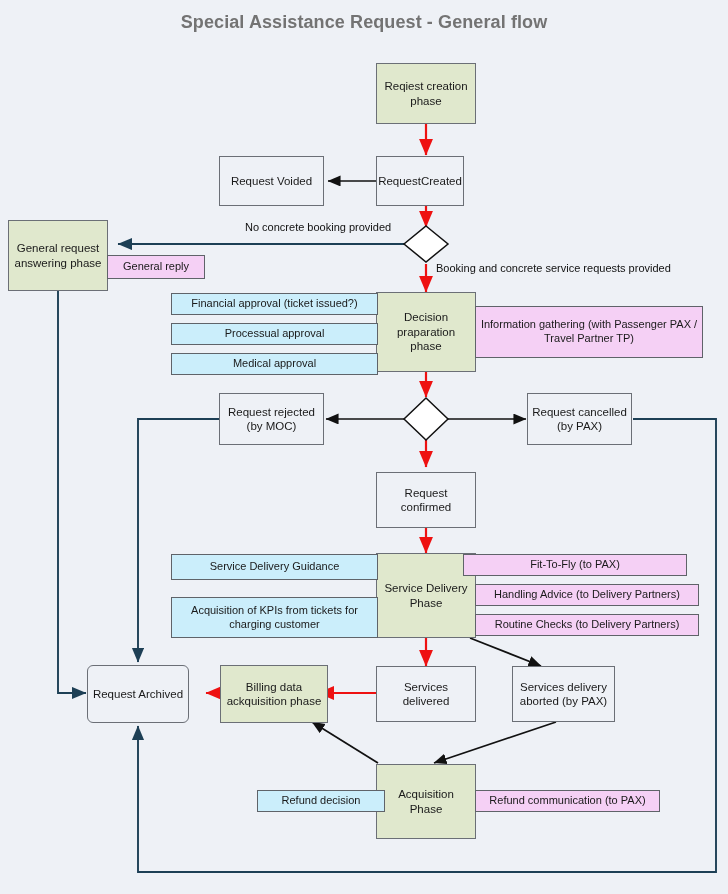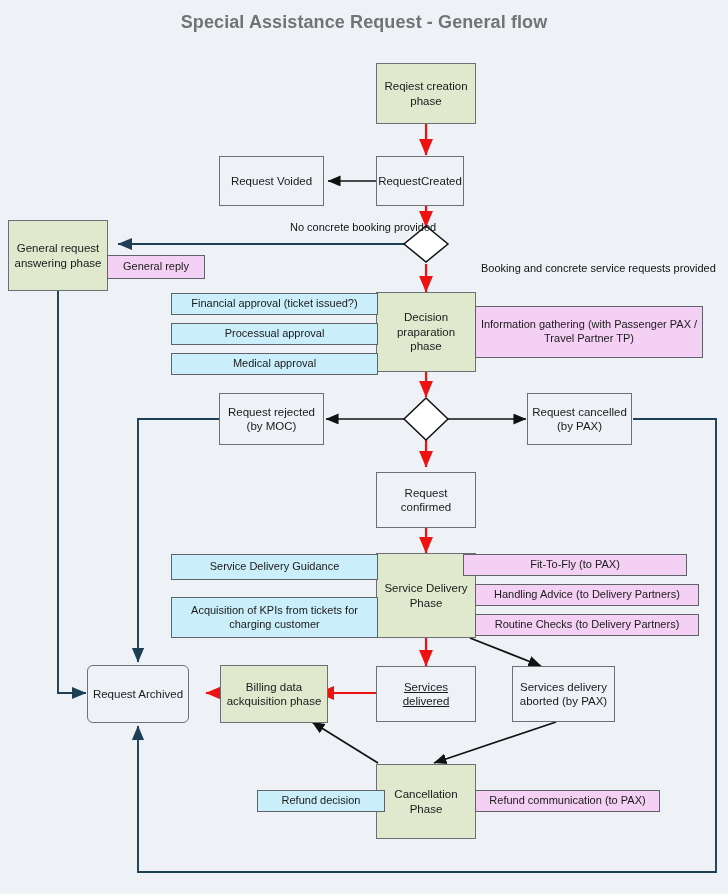--- a/index.html
+++ b/index.html
@@ -29,21 +29,21 @@
   
   .plain{background:#eef1f6;border:1.6px solid #6b6f76;}
   
   .phase{background:#e0e8cd;border:1.6px solid #6b6f76;}
   
   .blue{background:#cbeefb;border:1.4px solid #5f6369;font-size:11px;}
   
   .pink{background:#f5d0f5;border:1.4px solid #5f6369;font-size:11px;}
 
   .edge-label{
-    position:absolute;font-size:11px;color:#111;white-space:nowrap;margin-left:45px;
+    position:absolute;font-size:11px;color:#111;white-space:nowrap;
   }
 </style>
 </head>
 <body>
 
 <div id="canvas">
 
   <div class="title">Special Assistance Request - General flow</div>
 
   <svg id="wires" viewBox="0 0 728 894">
@@ -176,30 +176,30 @@
     </div>
 
   <div class="node plain" style="left:87px;top:665px;width:102px;height:58px;border-radius:6px;">
     <span>Request Archived</span>
     </div>
 
   <div class="node phase" style="left:220px;top:665px;width:108px;height:58px;">
     <span>Billing data ackquisition phase</span>
     </div>
 
-  <div class="node plain" style="left:376px;top:666px;width:100px;height:56px;text-decoration:underline;">
+  <div class="node plain" style="left:376px;top:666px;width:100px;height:56px;">
     <span>Services delivered</span>
     </div>
 
   <div class="node plain" style="left:512px;top:666px;width:103px;height:56px;">
     <span>Services delivery aborted (by PAX)</span>
     </div>
 
   <div class="node phase" style="left:376px;top:764px;width:100px;height:75px;">
-    <span>Cancellation Phase</span>
+    <span>Acquisition Phase</span>
     </div>
 
   <div class="node blue" style="left:257px;top:790px;width:128px;height:22px;justify-content:center;">
     <span>Refund decision</span>
     </div>
 
   <div class="node pink" style="left:475px;top:790px;width:185px;height:22px;">
     <span>Refund communication (to PAX)</span>
     </div>
 

